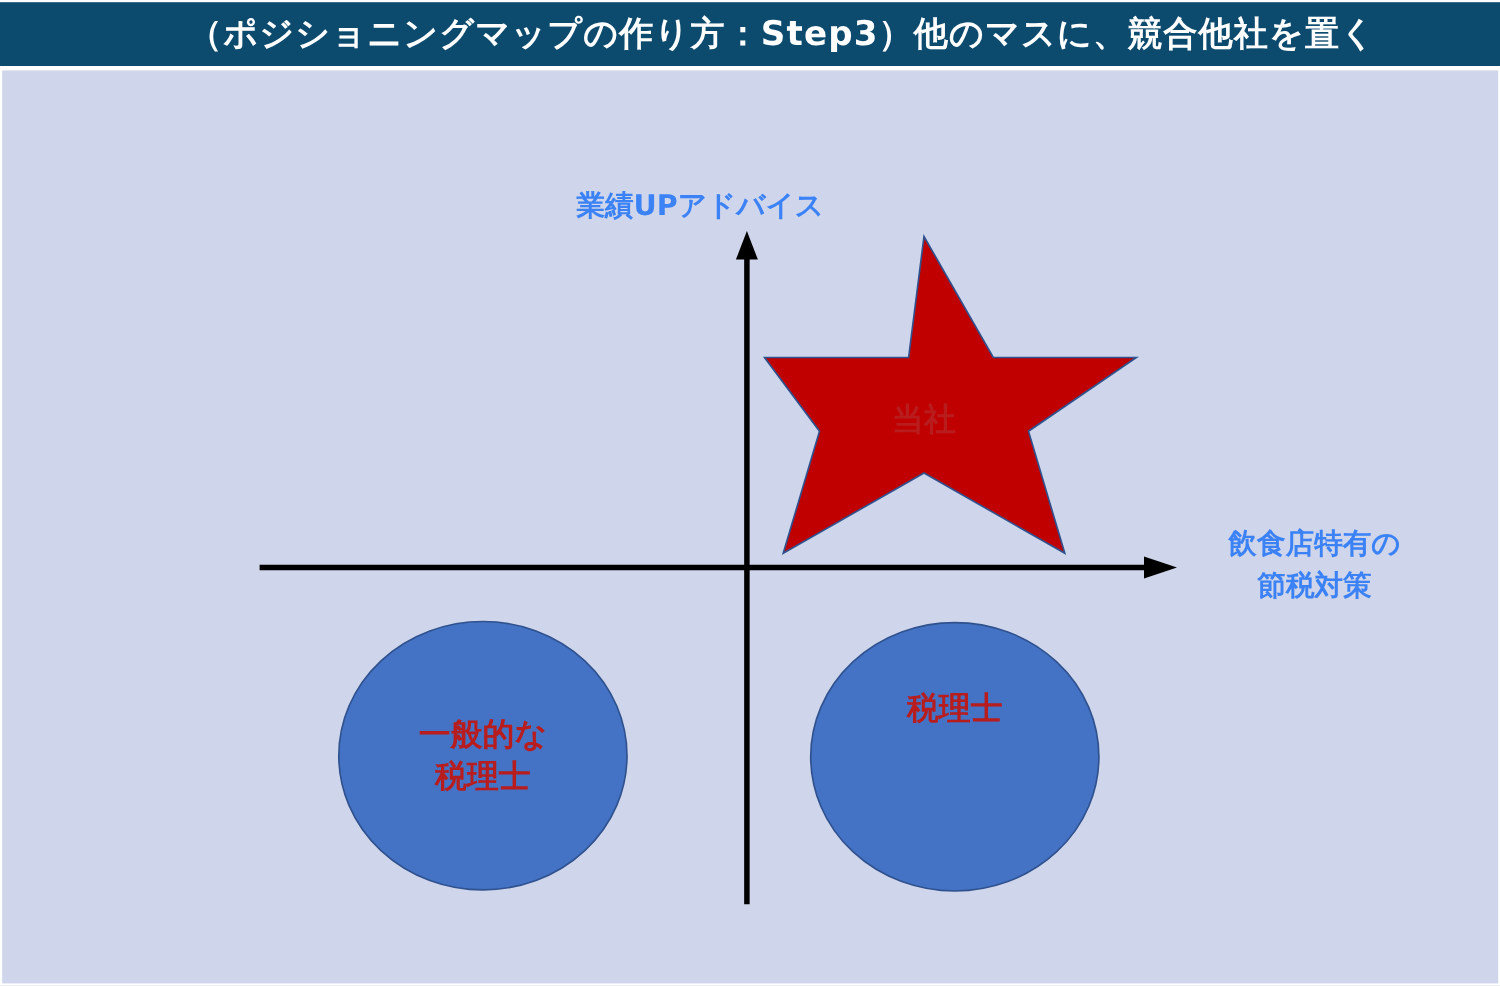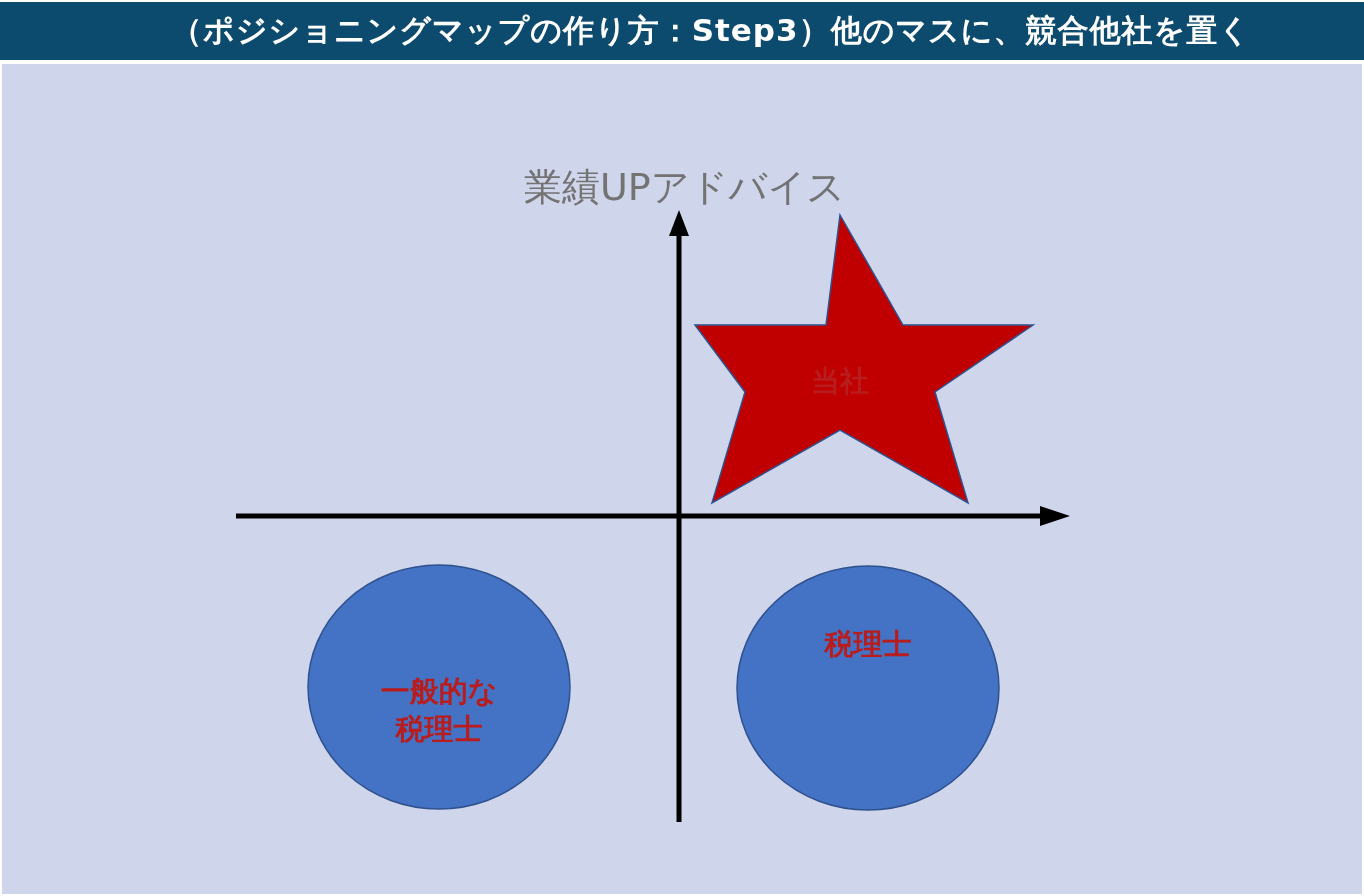--- a/index.html
+++ b/index.html
@@ -14,21 +14,21 @@
     color: #ffffff; font-size: 31px; font-weight: bold;
     display: flex; align-items: center; justify-content: center;
     letter-spacing: 1px; white-space: nowrap; padding-left: 29px;
   }
   .canvas {
     position: absolute; left: 2px; top: 64px; width: 1360px; height: 830px;
     background: #cfd5ea;
   }
   svg.diagram { position: absolute; left: 0; top: 0; width: 1364px; height: 896px; }
   .label {
-    position: absolute; color: #737373; font-size: 38px; font-weight: normal;
+    position: absolute; color: #3b82f6; font-size: 26px; font-weight: bold;
     text-align: center; line-height: 38px; white-space: nowrap;
   }
   .shape-text {
     position: absolute; color: #b91c1c; font-size: 29px; font-weight: bold;
     text-align: center; line-height: 38px; white-space: nowrap;
   }
 </style>
 </head>
 <body>
 
@@ -50,24 +50,26 @@
 
   <polygon points="840,215 903,325 1033,325 935,392 968,503 840,430 712,503 745,392 695,325 826,325" fill="#c00000" stroke="#2f528f" stroke-width="1.5"></polygon>
 
   <ellipse cx="439" cy="687" rx="131" ry="122" fill="#4472c4" stroke="#2f528f" stroke-width="1.5"></ellipse>
   <ellipse cx="868" cy="688" rx="131" ry="122" fill="#4472c4" stroke="#2f528f" stroke-width="1.5"></ellipse>
 </svg>
 
 <div class="label" style="left:524px; top:168px; width:310px; text-align:left;">業績UPアドバイス</div>
 
 <div class="label" style="left:1080px; top:476px; width:230px;">
+  <div>飲食店特有の</div>
+  <div>節税対策</div>
 </div>
 
 <div class="shape-text" style="left:790px; top:362px; width:100px;">当社</div>
 
-<div class="shape-text" style="left:339px; top:672px; width:200px;">
+<div class="shape-text" style="left:339px; top:648px; width:200px;">
   <div>一般的な</div>
   <div>税理士</div>
 </div>
 
 <div class="shape-text" style="left:768px; top:625px; width:200px;">
   <div>税理士</div>
 </div>
 
 </body></html>

